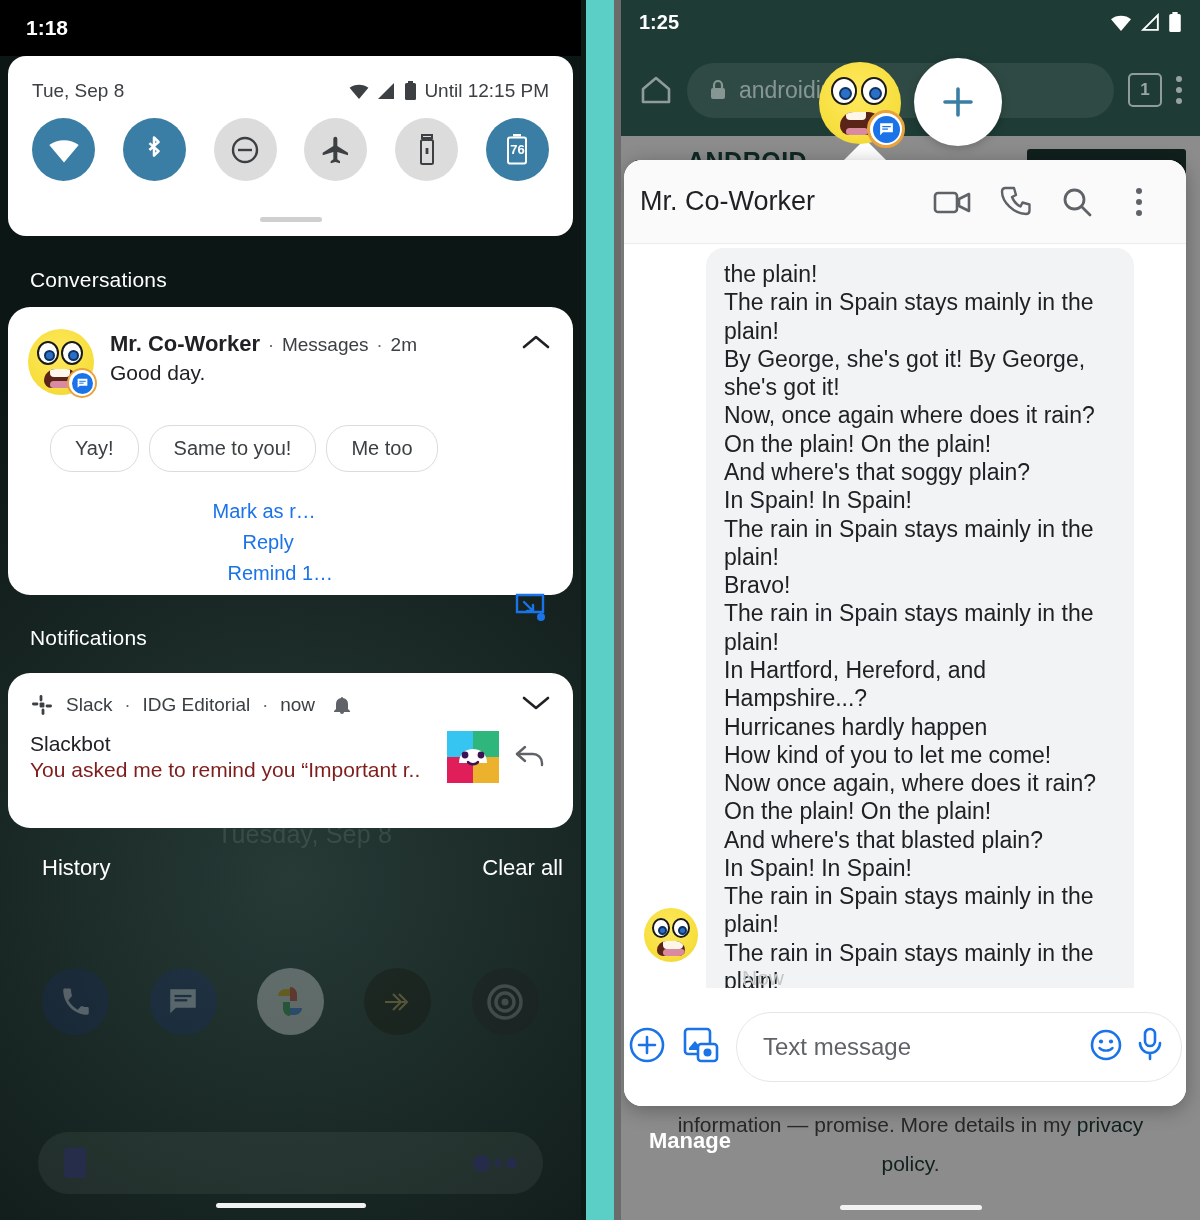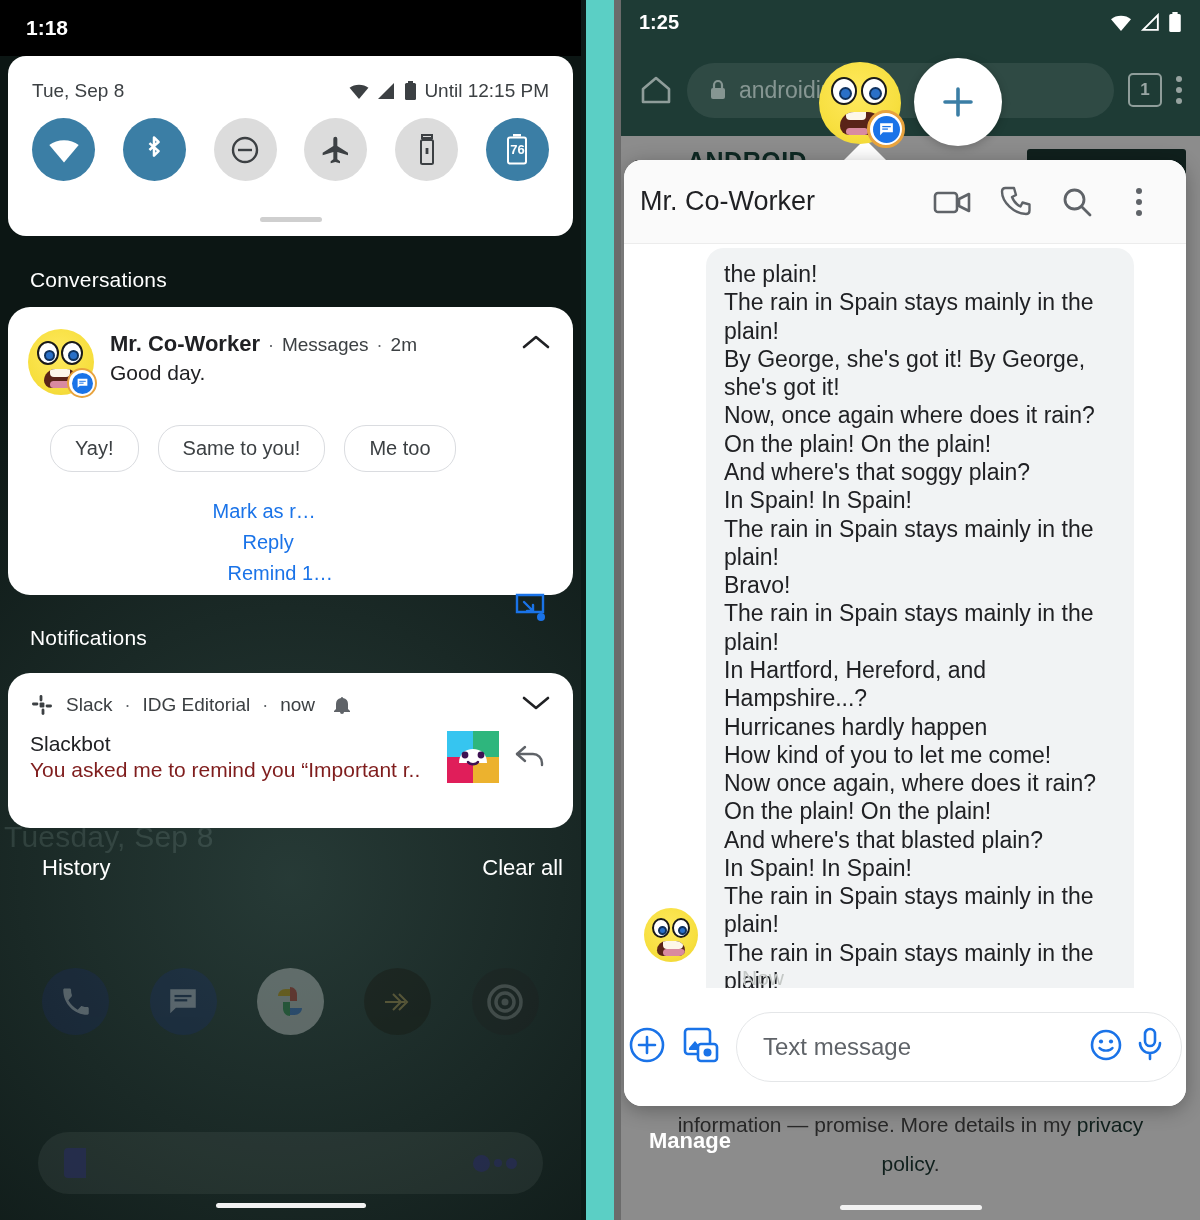--- a/index.html
+++ b/index.html
@@ -17,23 +17,23 @@
     background: #000; overflow: hidden;
   }
   
   .wallpaper {
     position: absolute; left: 0; top: 0; width: 581px; height: 1220px;
     background:
       radial-gradient(circle at 50% 72%, rgba(40,60,56,0.95) 0%, rgba(12,22,20,1) 62%),
       #0a1412;
   }
   .wall-date {
-    position: absolute; left: 4px; top: 820px; width: 581px;
-    text-align: left; color: rgba(170,190,185,0.16);
-    font-size: 30px; letter-spacing: .2px;
+    position: absolute; left: 14px; top: 820px; width: 581px;
+    text-align: center; color: rgba(170,190,185,0.16);
+    font-size: 25px; letter-spacing: .2px;
   }
   .dock { position: absolute; left: 0; top: 968px; width: 581px; height: 90px; }
   .dock-row { display: flex; justify-content: space-around; padding: 0 22px; }
   .dock-icon {
     width: 67px; height: 67px; border-radius: 50%;
     display: flex; align-items: center; justify-content: center;
     opacity: .30;
   }
   .di-phone  { background: #1b2a63; }
   .di-msg    { background: #1b2f6b; }
@@ -124,21 +124,21 @@
     width: 21px; height: 21px; border-radius: 50%; background: #1a73e8;
     display: flex; align-items: center; justify-content: center;
   }
   .conv-meta { flex: 1; padding-top: 2px; }
   .conv-line1 { display: flex; align-items: baseline; gap: 8px; flex-wrap: nowrap; }
   .conv-name { font-size: 22px; font-weight: 700; color: #202124; }
   .conv-sub  { font-size: 19px; color: #3c4043; }
   .conv-dot  { font-size: 18px; color: #5f6368; }
   .conv-body { font-size: 21px; color: #202124; margin-top: 4px; }
   .chev { width: 34px; flex: 0 0 34px; display:flex; align-items:flex-start; justify-content:center; padding-top:4px;}
-  .replies { display: flex; gap: 19px; margin: 30px 0 0 22px; align-items: center; }
+  .replies { display: flex; gap: 10px; margin: 30px 0 0 22px; align-items: center; }
   .chip {
     border: 1px solid #dadce0; border-radius: 22px; padding: 11px 24px;
     font-size: 20px; color: #3c4043; background: #fff; white-space: nowrap;
   }
   .actions { display: flex; align-items: center; margin: 28px 0 0 24px; gap: 8px; flex-direction: column; }
   .action { color: #1a73e8; font-size: 20px; font-weight: 500; white-space: nowrap; }
   .a1 { width: 180px; } .a2 { width: 120px; } .a3 { width: 150px; }
   .bubble-btn { margin-left: auto; margin-right: 8px; }
 
   

